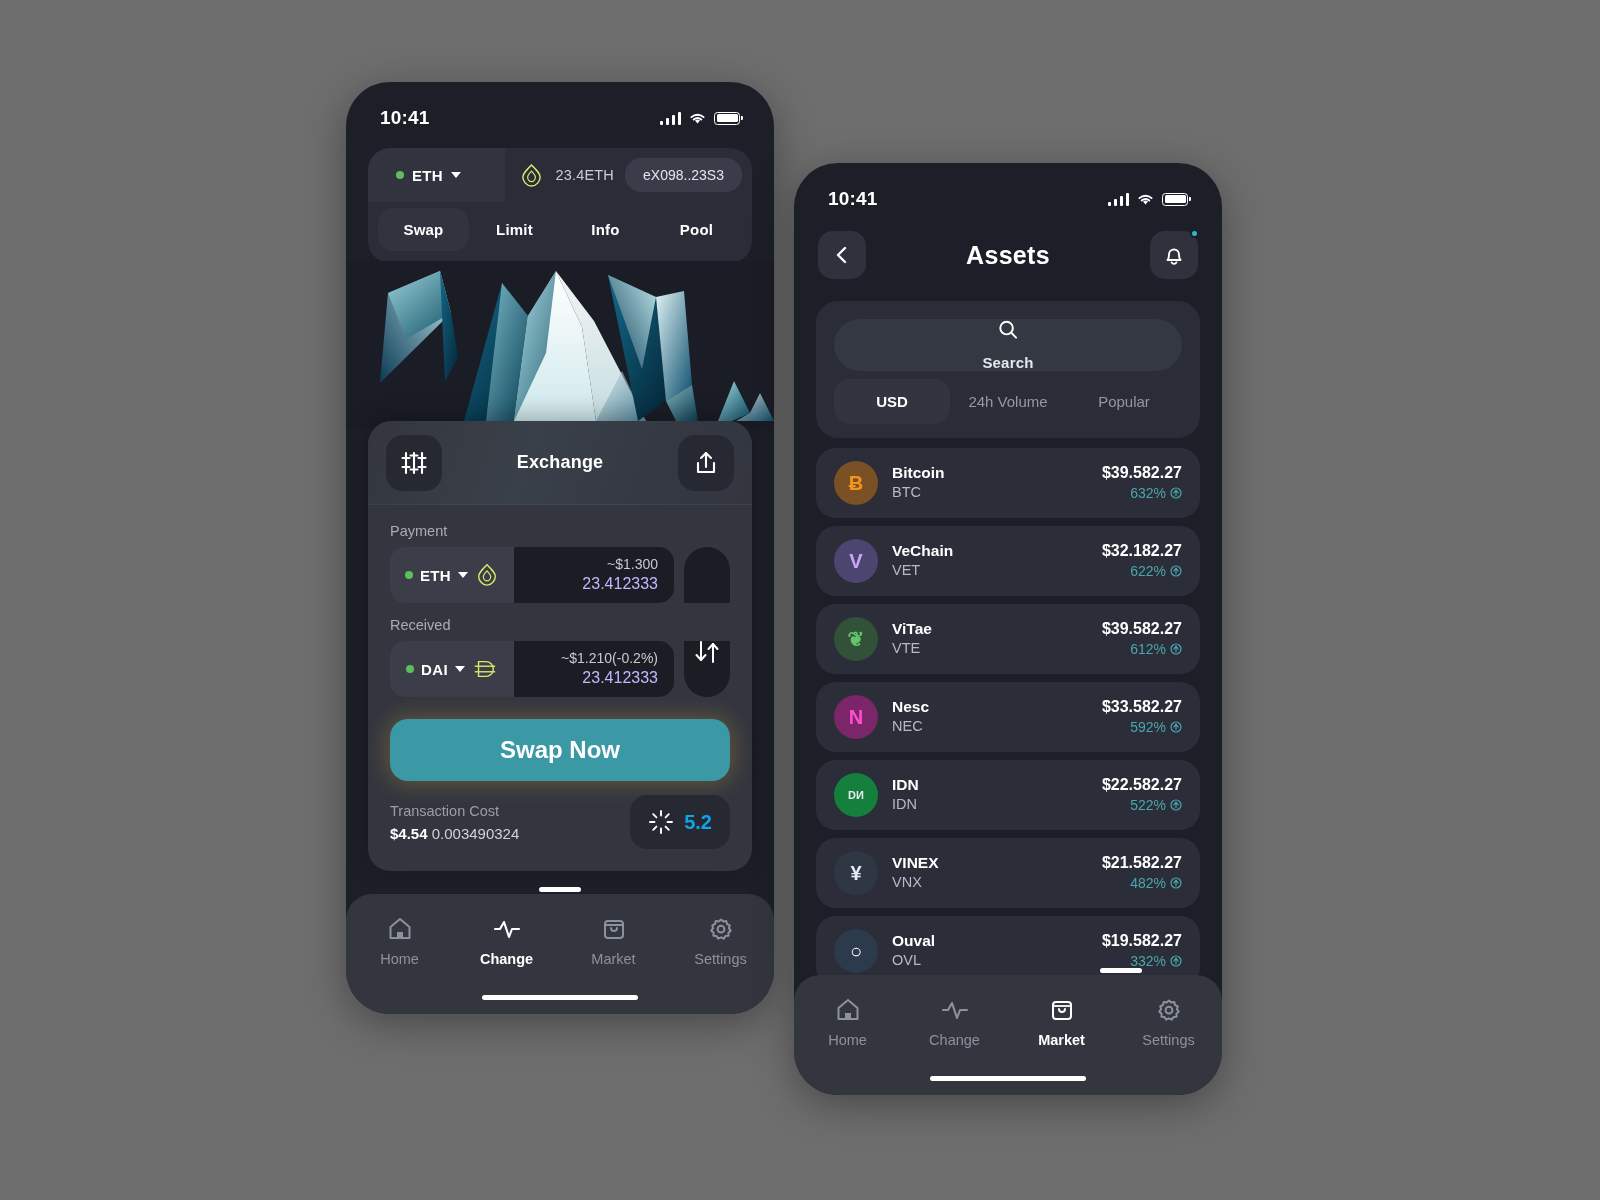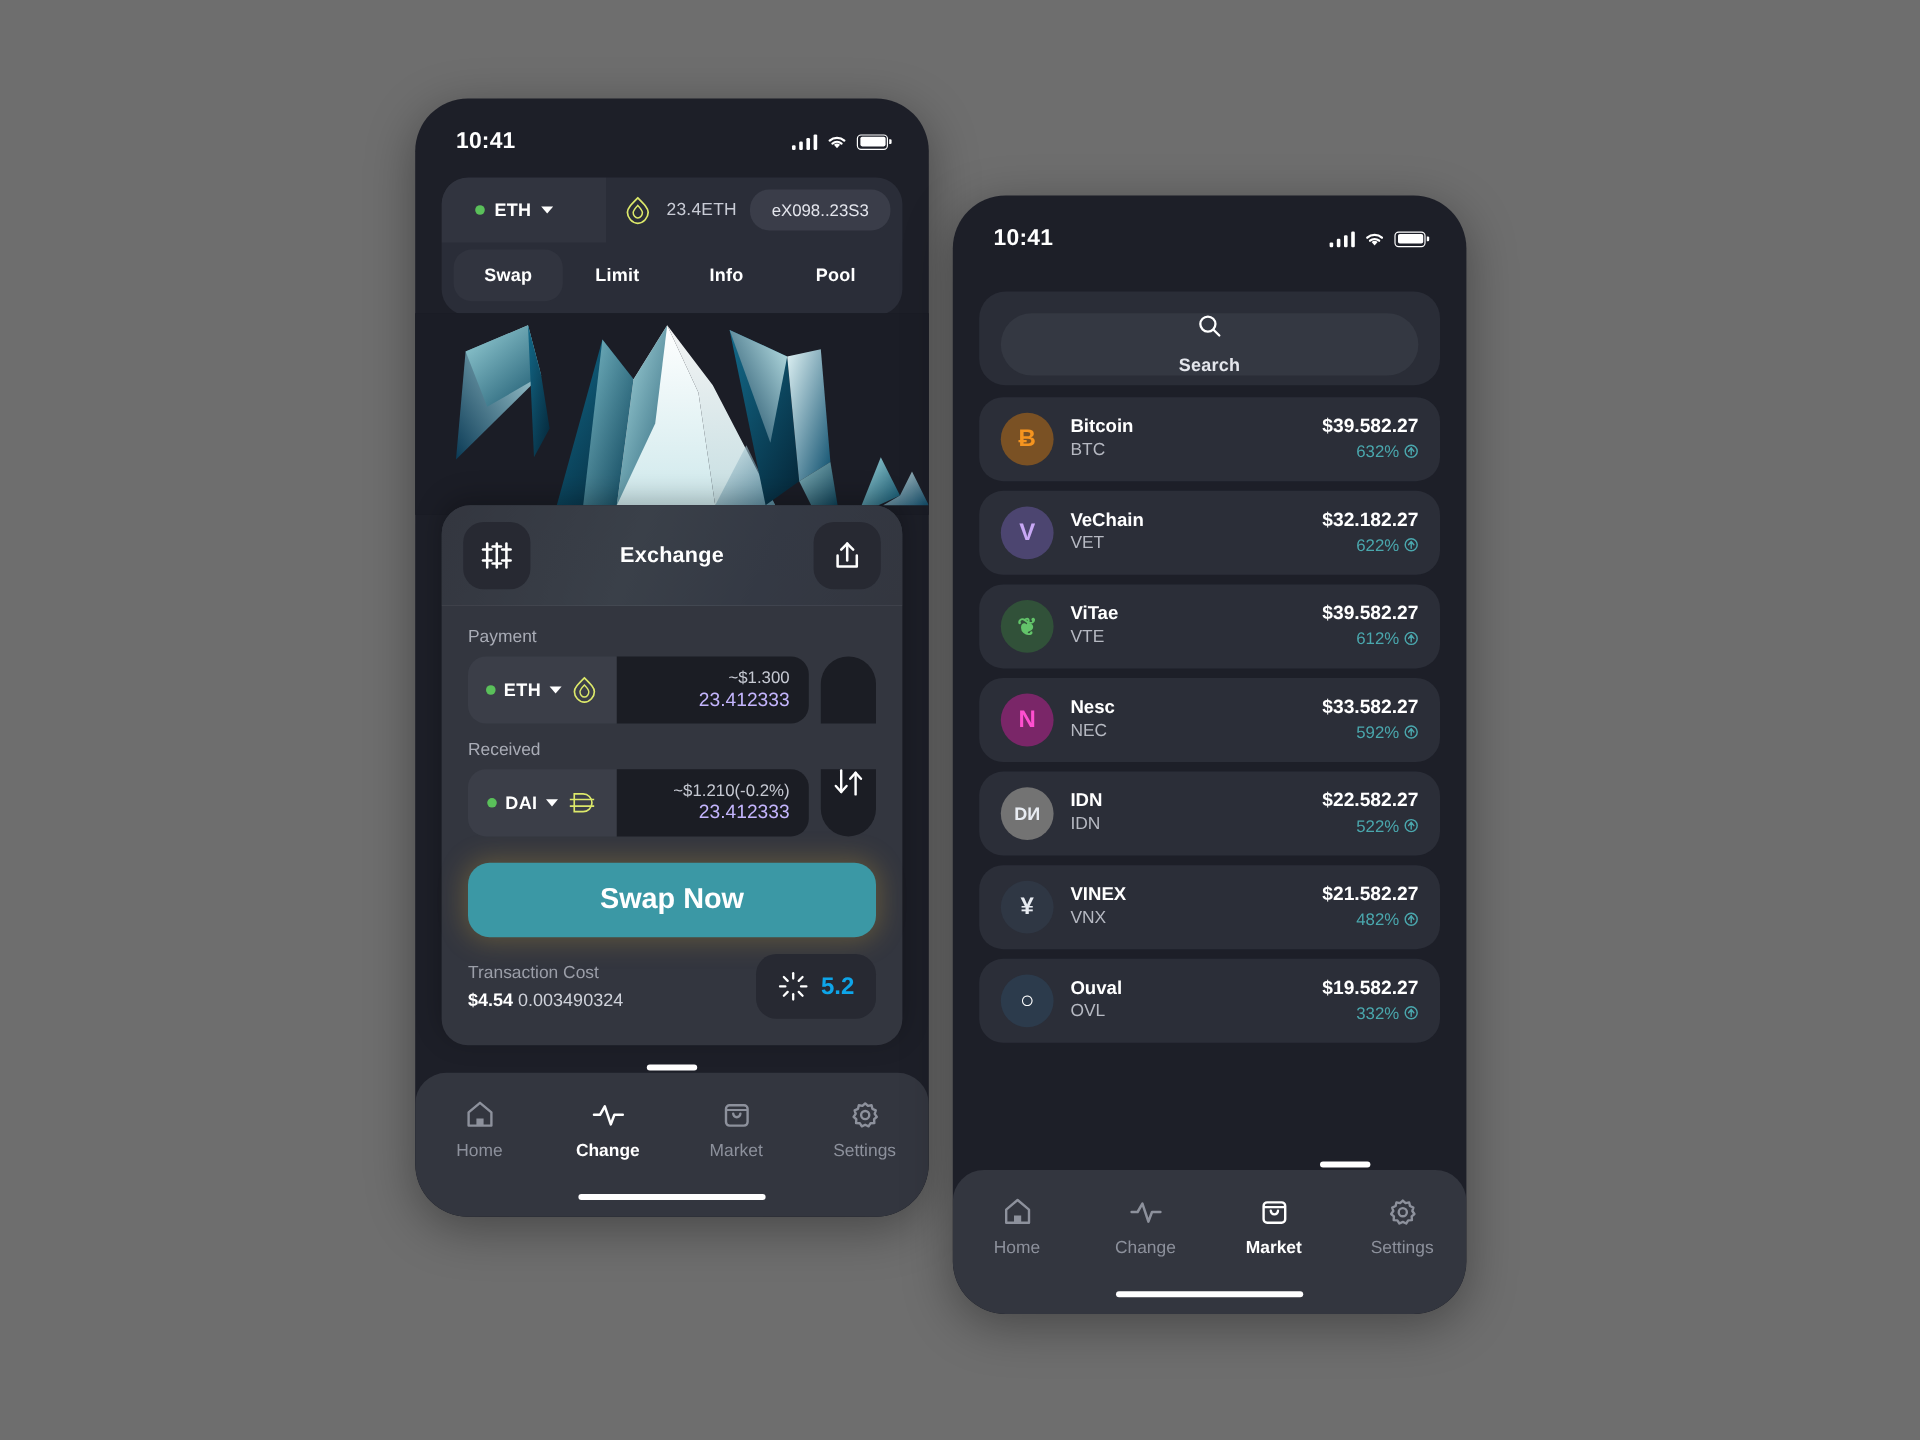--- a/index.html
+++ b/index.html
@@ -472,28 +472,48 @@
         <path d="M8.5 11.6 L11 8.6 A3.9 3.9 0 0 0 6 8.6 Z" fill="#fff"></path>
         <path d="M2.4 5.1 A9.3 9.3 0 0 1 14.6 5.1" stroke="#fff" stroke-width="1.9" fill="none" stroke-linecap="round"></path>
         <path d="M4.7 7.6 A6 6 0 0 1 12.3 7.6" stroke="#fff" stroke-width="1.9" fill="none" stroke-linecap="round"></path>
       </svg>
       <div class="batt">
           <b></b>
         </div>
     </div>
   </div>
 
+  <div class="a-head">
+    <div class="icon-sq">
+      <svg width="20" height="20" viewBox="0 0 20 20">
+        <path d="M13 3 L6 10 L13 17" fill="none" stroke="#fff" stroke-width="2.4" stroke-linecap="round" stroke-linejoin="round"></path>
+      </svg>
+    </div>
+    <div class="a-title">Assets</div>
+    <div class="icon-sq">
+      <svg width="22" height="23" viewBox="0 0 22 23">
+        <path d="M4.5 16 C4.5 16 6 14.5 6 10.5 A5 5 0 0 1 16 10.5 C16 14.5 17.5 16 17.5 16 Z" fill="none" stroke="#fff" stroke-width="1.9" stroke-linejoin="round"></path>
+        <path d="M8.6 18.4 A2.7 2.7 0 0 0 13.4 18.4" fill="none" stroke="#fff" stroke-width="1.9" stroke-linecap="round"></path>
+      </svg>
+      <span class="badge-dot"></span>
+    </div>
+  </div>
 
   <div class="search-card">
     <div class="search-bar">
       <svg width="22" height="22" viewBox="0 0 22 22">
         <circle cx="9.5" cy="9.5" r="6.6" fill="none" stroke="#fff" stroke-width="2"></circle>
         <path d="M14.4 14.4 L19.5 19.5" stroke="#fff" stroke-width="2" stroke-linecap="round"></path>
       </svg>
       <span class="search-ph">Search</span>
+    </div>
+    <div class="filter-tabs">
+      <div class="f-tab active">USD</div>
+      <div class="f-tab">24h Volume</div>
+      <div class="f-tab">Popular</div>
     </div>
   </div>
 
   <div class="asset-list" id="asset-list">
       <div class="asset-row">
         <div class="coin-av" style="background:#7a5124;color:#f5941f;font-size:20px">Ƀ</div>
         <div>
           <div class="coin-name">Bitcoin</div>
           <div class="coin-tick">BTC</div>
         </div>
@@ -553,21 +573,21 @@
           <div class="coin-pct" style="color:#4aa7ad">
             <span>592%</span>
             <svg width="12" height="12" viewBox="0 0 12 12">
               <circle cx="6" cy="6" r="5" fill="none" stroke="#4aa7ad" stroke-width="1.2"></circle>
               <path d="M6 3.2 L6 8.8 M3.8 6 L6 3.2 L8.2 6" fill="none" stroke="#4aa7ad" stroke-width="1.2" stroke-linecap="round" stroke-linejoin="round"></path>
             </svg>
           </div>
         </div>
       </div>
       <div class="asset-row">
-        <div class="coin-av" style="background:#737373;color:#e8ecf2;font-size:15px">DИ</div>
+        <div class="coin-av" style="background:#15803d;color:#e8ecf2;font-size:11px">DИ</div>
         <div>
           <div class="coin-name">IDN</div>
           <div class="coin-tick">IDN</div>
         </div>
         <div class="coin-right">
           <div class="coin-price">$22.582.27</div>
           <div class="coin-pct" style="color:#4aa7ad">
             <span>522%</span>
             <svg width="12" height="12" viewBox="0 0 12 12">
               <circle cx="6" cy="6" r="5" fill="none" stroke="#4aa7ad" stroke-width="1.2"></circle>

